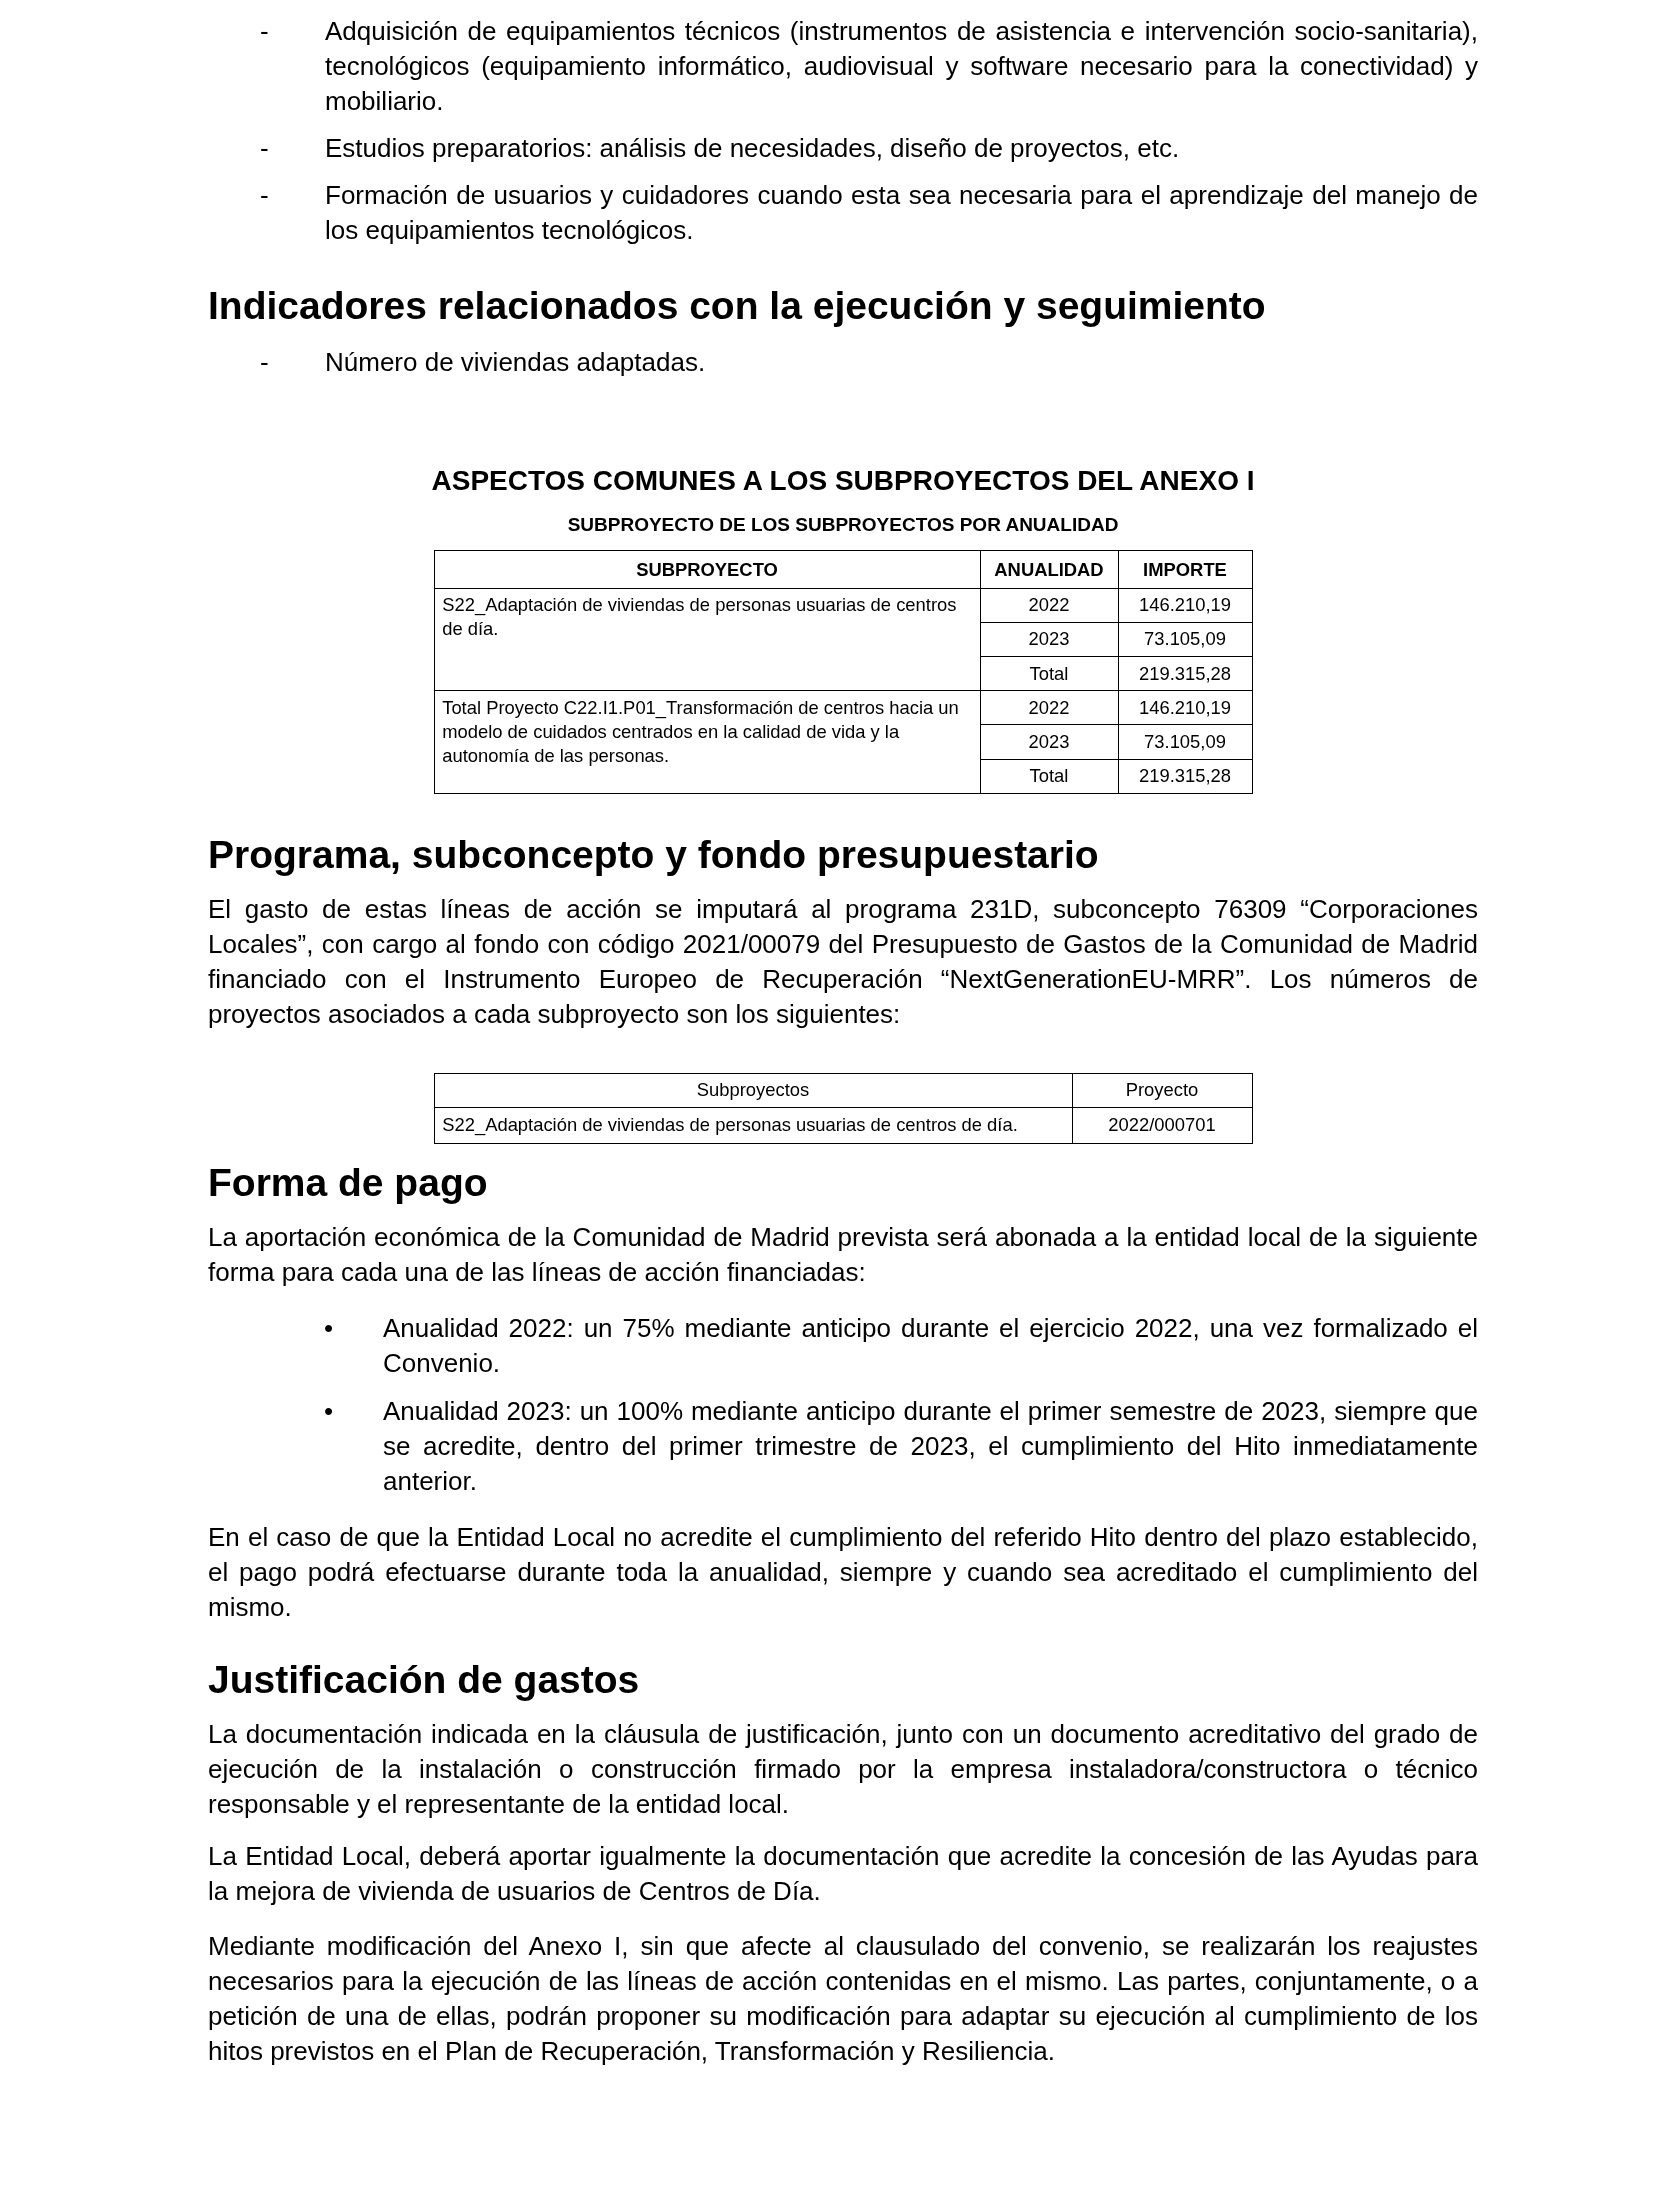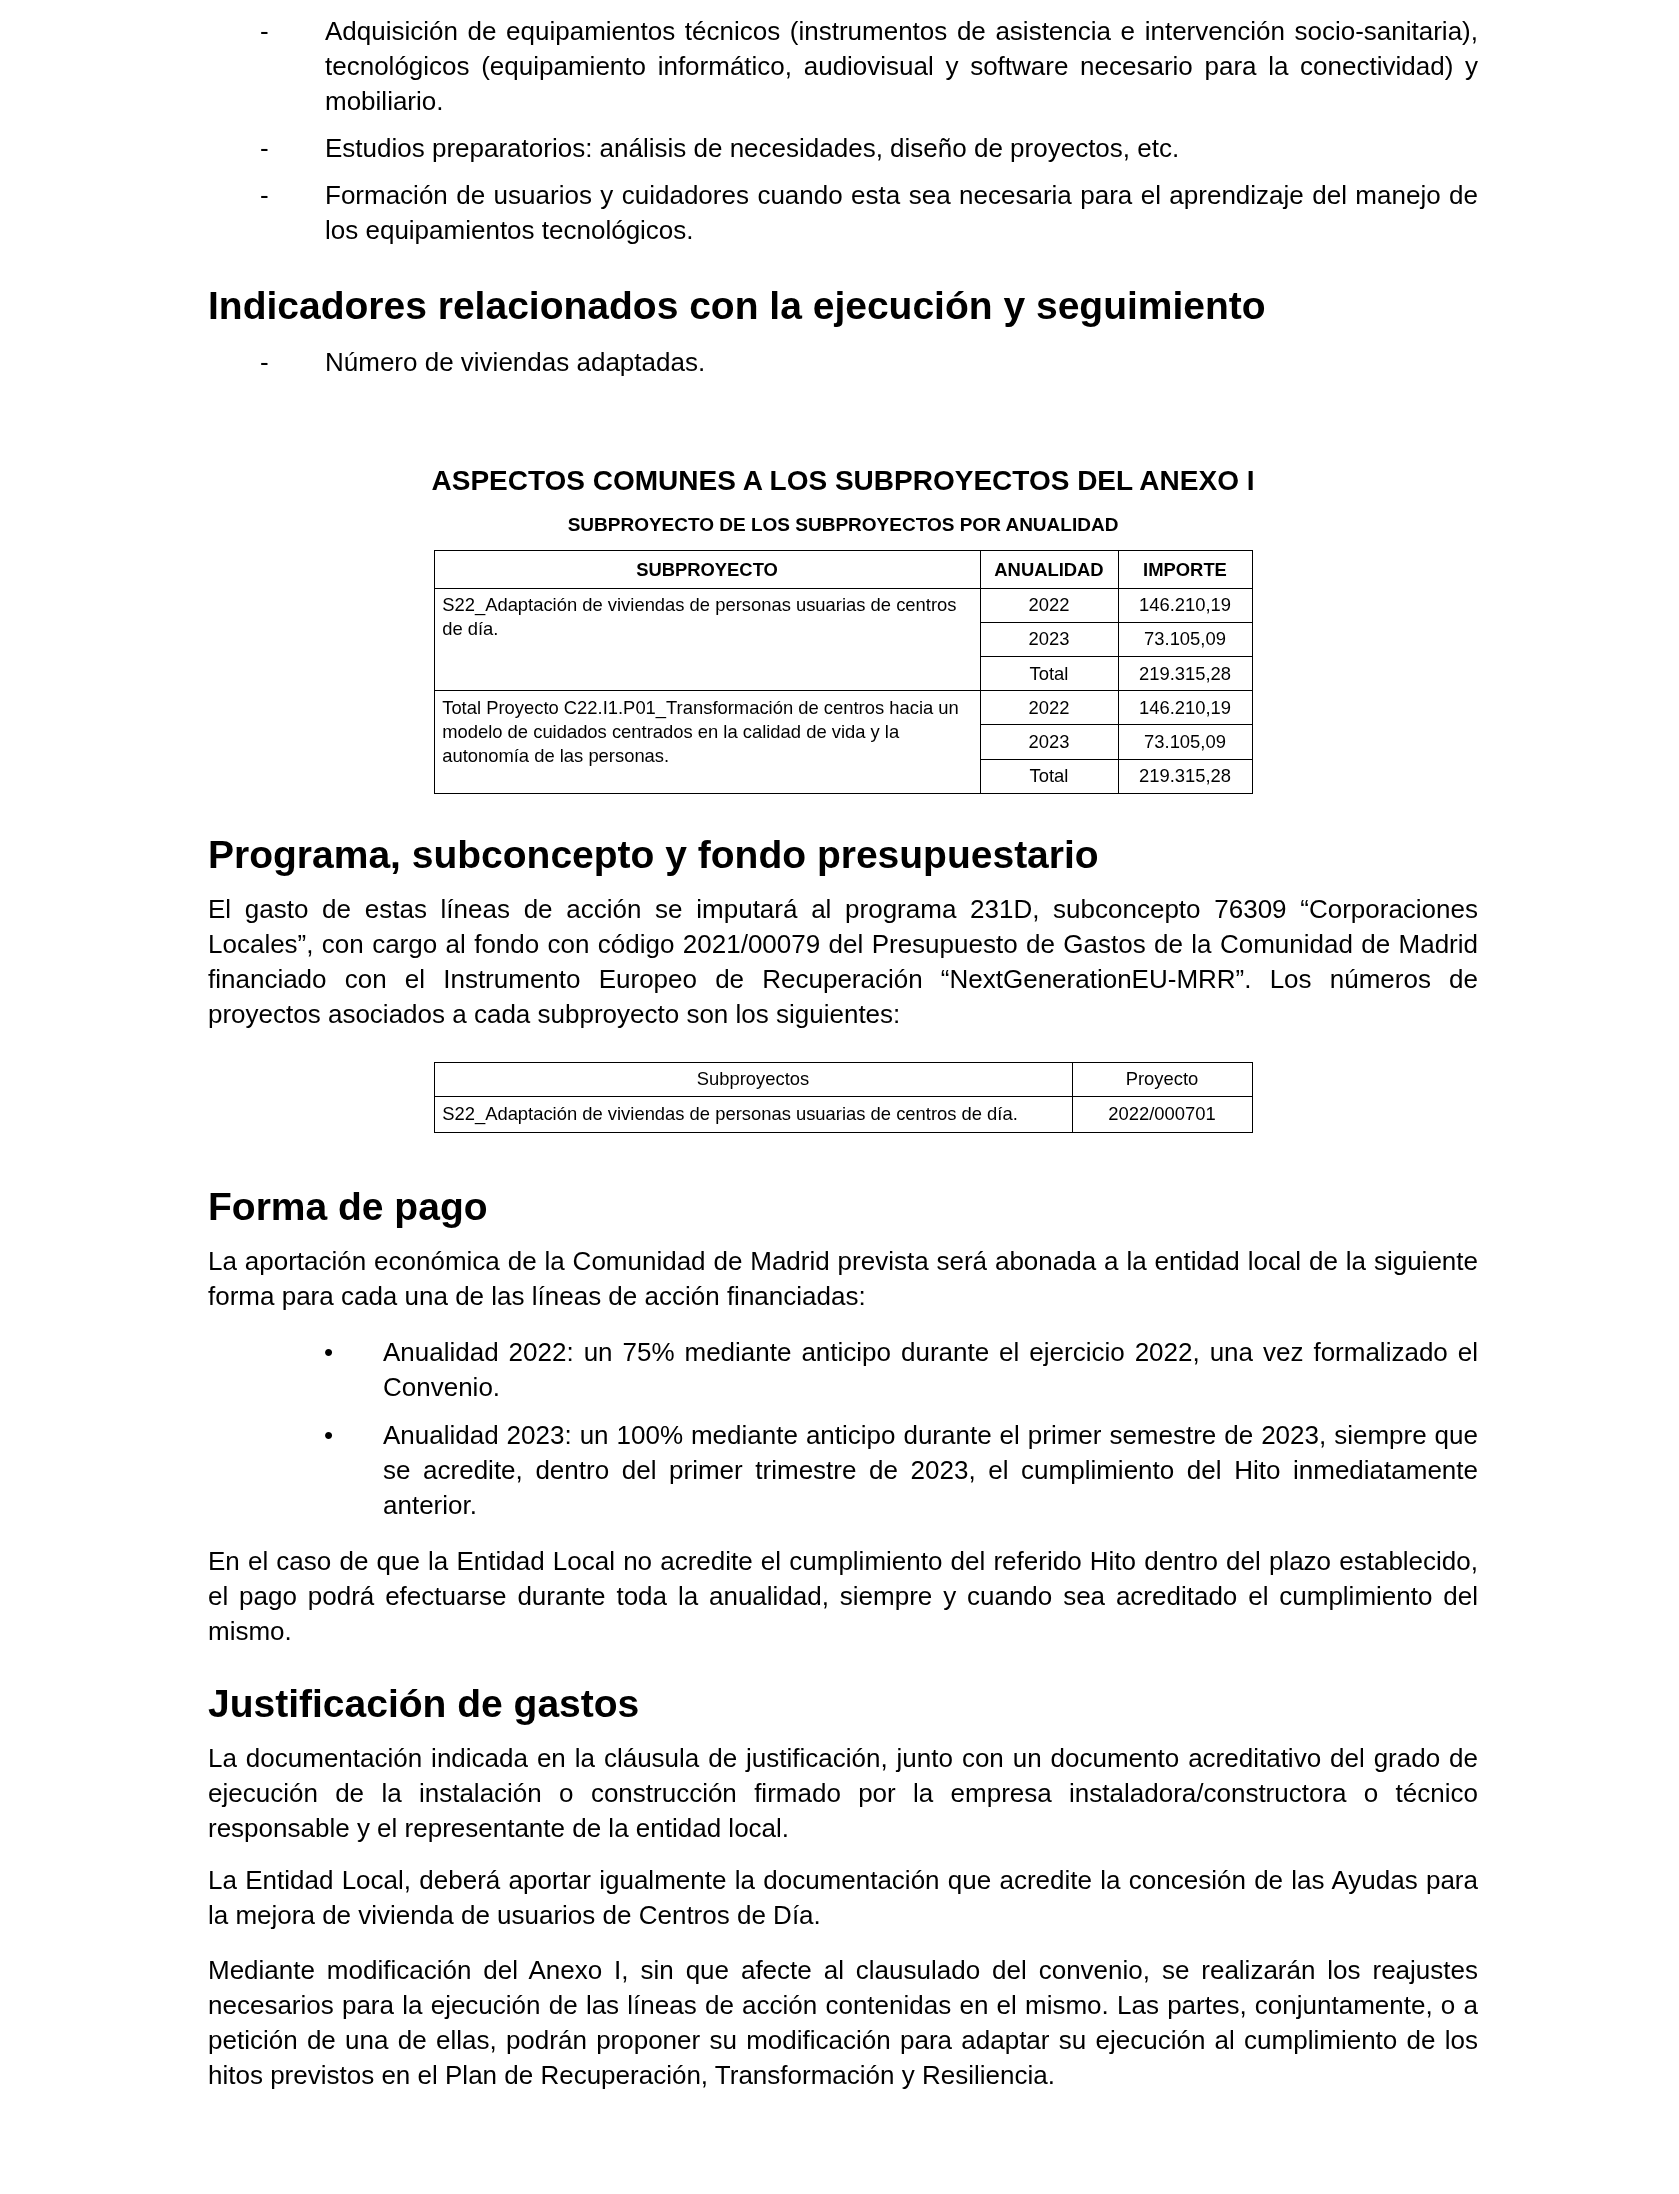--- a/index.html
+++ b/index.html
@@ -26,25 +26,25 @@
 
   .h-section { font-weight: 700; }
   .center-title { text-align: center; font-weight: 700; font-size: 28px; line-height: 38px; }
   .center-subtitle { text-align: center; font-weight: 700; font-size: 19px; line-height: 26px; }
 
   
   .mt-16 { margin-top: 12.3px; }
   .mt-22 { margin-top: 17px; }
   .mt-26 { margin-top: 20px; }
   .mt-28 { margin-top: 21.5px; }
-  .mt-40 { margin-top: 30px; }
+  .mt-40 { margin-top: 41px; }
   .mt-48 { margin-top: 37px; }
   .mt-52 { margin-top: 40px; }
   .mt-56 { margin-top: 43px; }
-  .mt-64 { margin-top: 56px; }
+  .mt-64 { margin-top: 21px; }
   .mt-70 { margin-top: 82px; }
 
   
   table.doc-table {
     border-collapse: collapse;
     table-layout: fixed;
     margin-left: auto;
     margin-right: auto;
     font-size: 18.4px;
     line-height: 24px;

